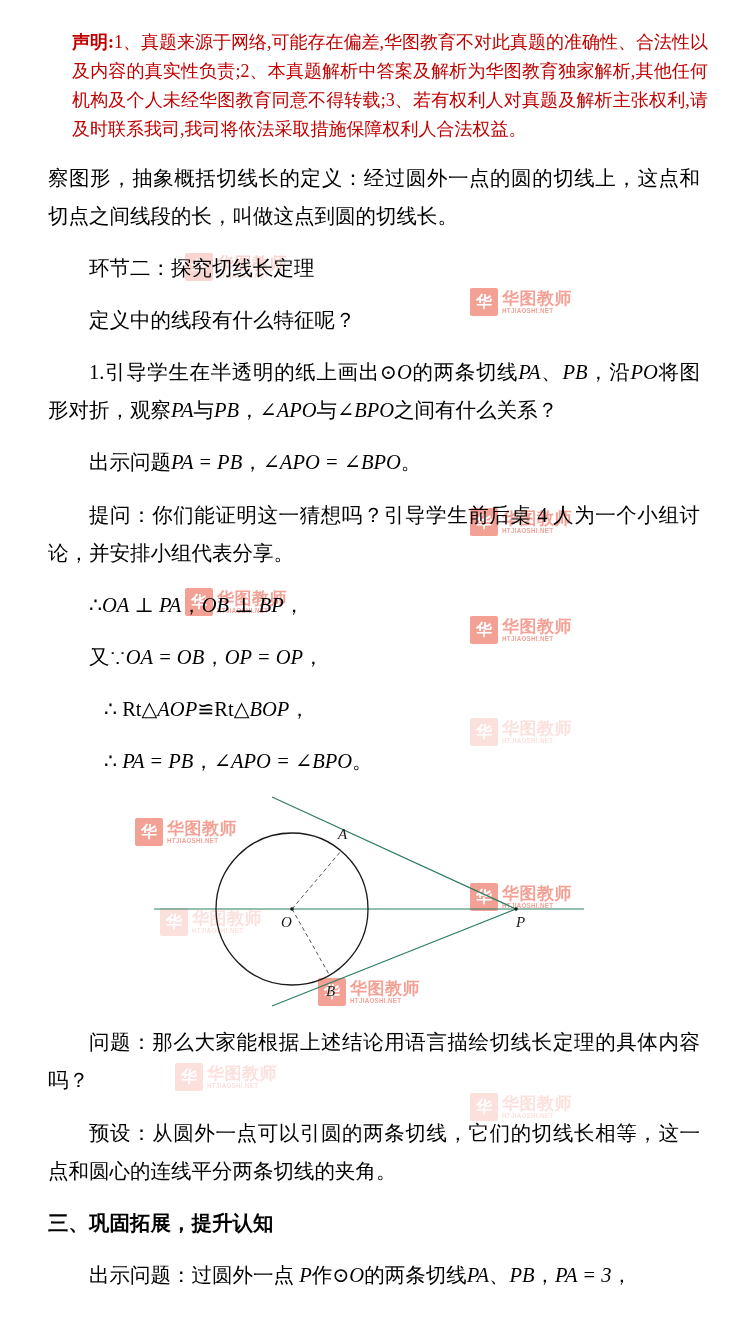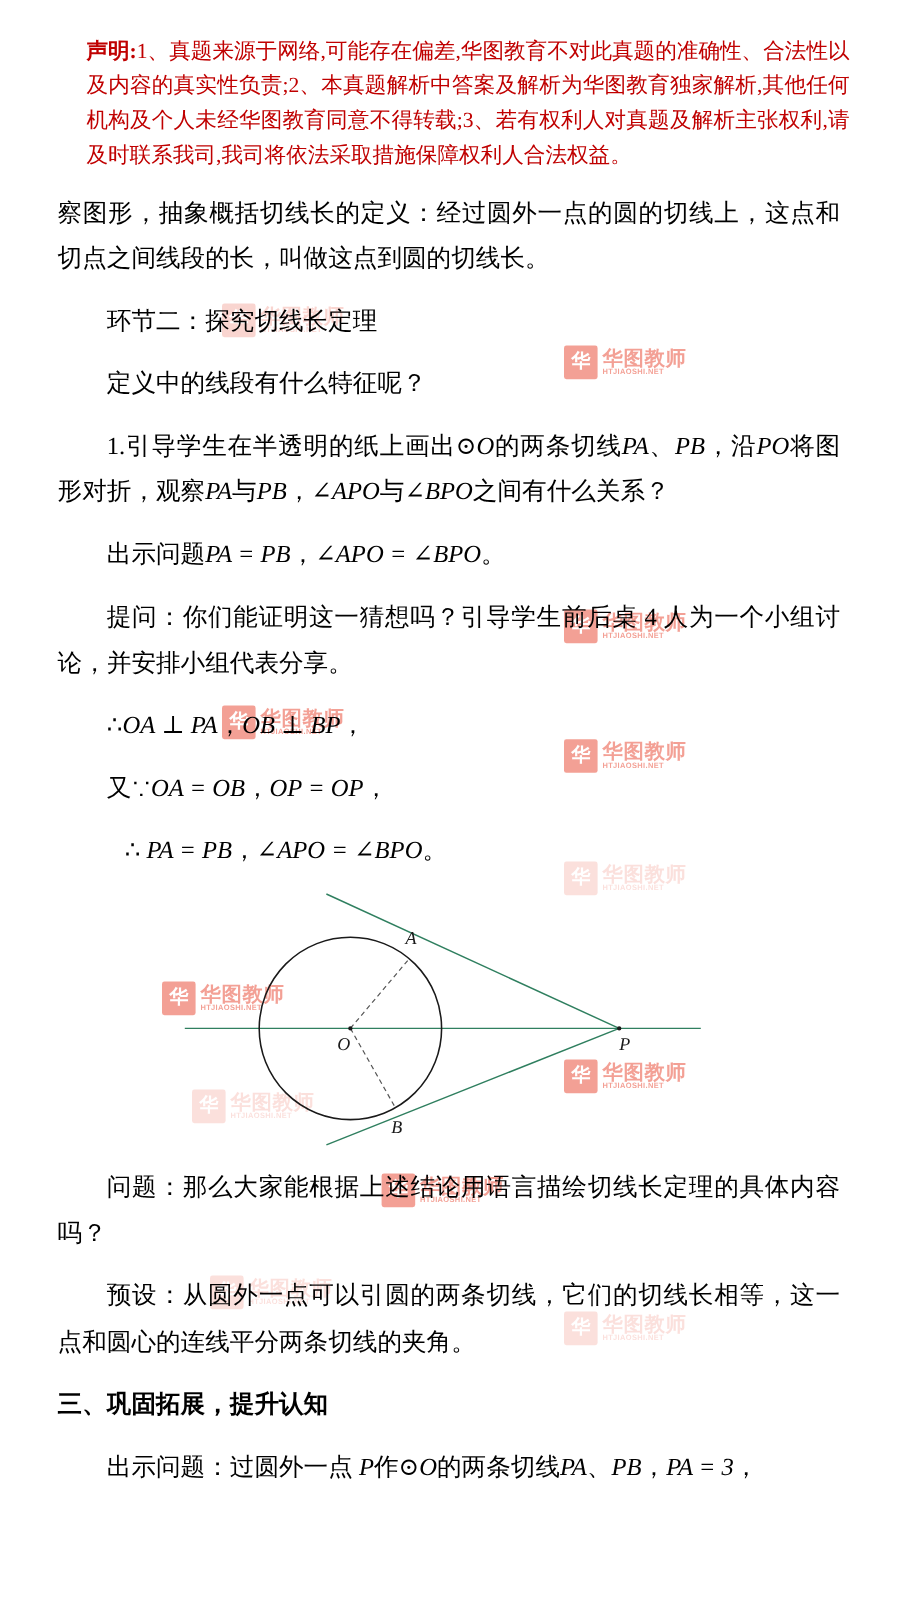--- a/index.html
+++ b/index.html
@@ -207,20 +207,21 @@
 
     <p class="p indent"><span>出示问题</span><span class="it">PA = PB</span><span>，∠</span><span class="it">APO</span><span class="it"> = ∠</span><span class="it">BPO</span><span>。</span></p>
 
     <p class="p indent">提问：你们能证明这一猜想吗？引导学生前后桌 4 人为一个小组讨论，并安排小组代表分享。</p>
 
 
     <p class="p mathline"><span>∴</span><span class="it">OA</span><span> ⊥ </span><span class="it">PA</span><span>，</span><span class="it">OB</span><span> ⊥ </span><span class="it">BP</span><span>，</span></p>
 
     <p class="p mathline"><span>又∵</span><span class="it">OA = OB</span><span>，</span><span class="it">OP = OP</span><span>，</span></p>
 
+    <p class="p mathline2"><span>∴ Rt△</span><span class="it">AOP</span><span>≌Rt△</span><span class="it">BOP</span><span>，</span></p>
 
     <p class="p mathline2"><span>∴ </span><span class="it">PA = PB</span><span>，∠</span><span class="it">APO</span><span class="it"> = ∠</span><span class="it">BPO</span><span>。</span></p>
 
     <div class="figure">
       <svg width="460" height="215" viewBox="0 0 460 215">
 
         <line x1="10" y1="115" x2="440" y2="115" stroke="#2f7f5f" stroke-width="1.2"></line>
 
         <circle cx="148" cy="115" r="76" fill="none" stroke="#1a1a1a" stroke-width="1.3"></circle>
 

